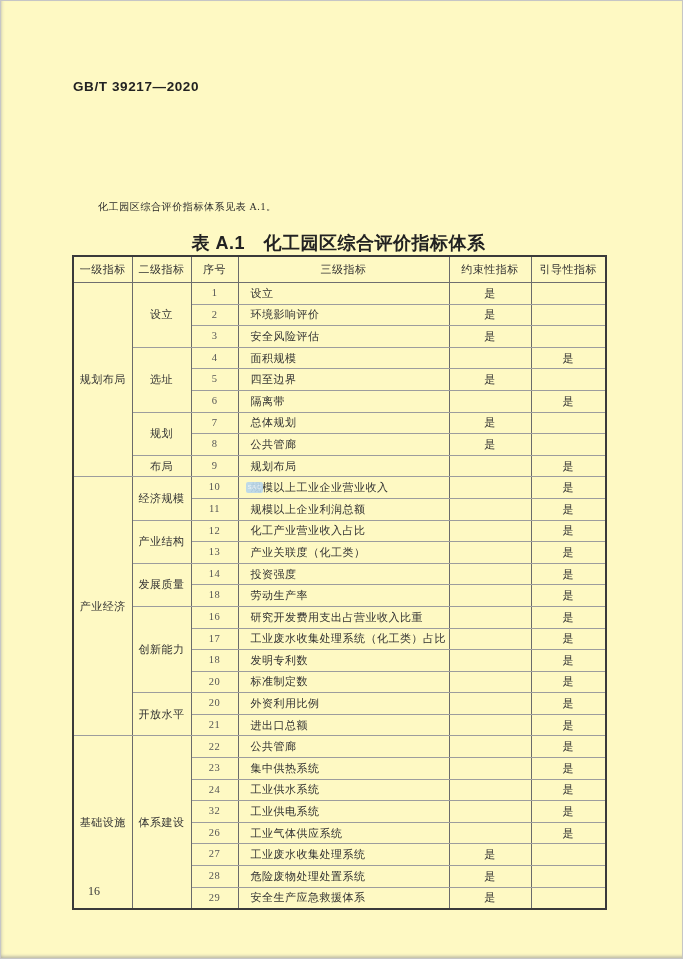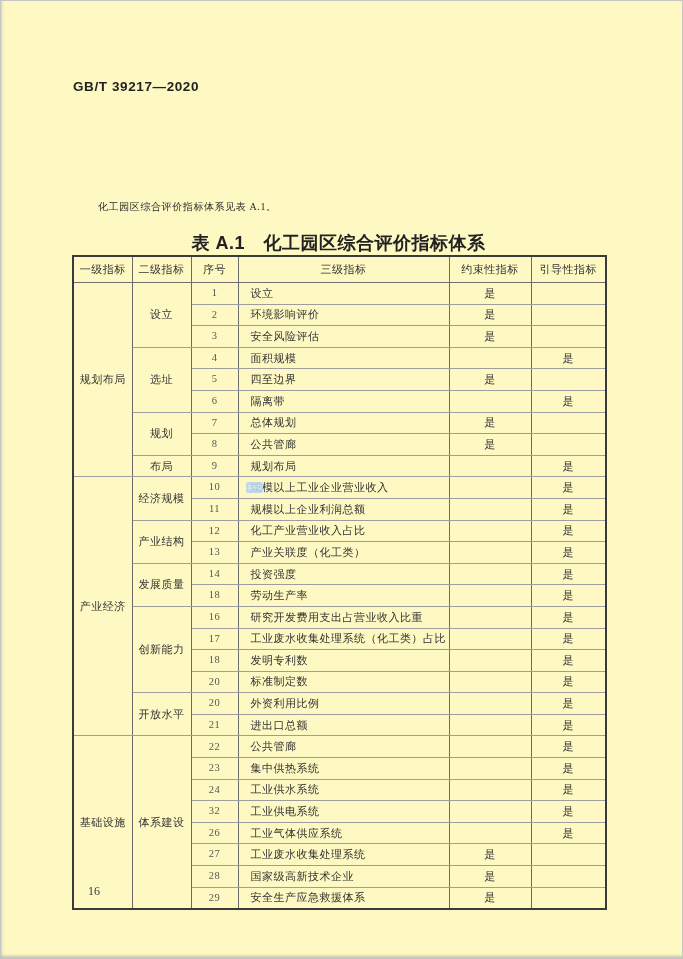--- a/index.html
+++ b/index.html
@@ -275,21 +275,21 @@
           <td class="c-yes">是</td>
         </tr>
         <tr>
           <td class="c-no">27</td>
           <td class="c-name">工业废水收集处理系统</td>
           <td class="c-yes">是</td>
           <td class="c-yes"></td>
         </tr>
         <tr>
           <td class="c-no">28</td>
-          <td class="c-name">国家级高新技术企业</td>
+          <td class="c-name">危险废物处理处置系统</td>
           <td class="c-yes">是</td>
           <td class="c-yes"></td>
         </tr>
         <tr>
           <td class="c-no">29</td>
           <td class="c-name">安全生产应急救援体系</td>
           <td class="c-yes">是</td>
           <td class="c-yes"></td>
         </tr>
       </tbody>

